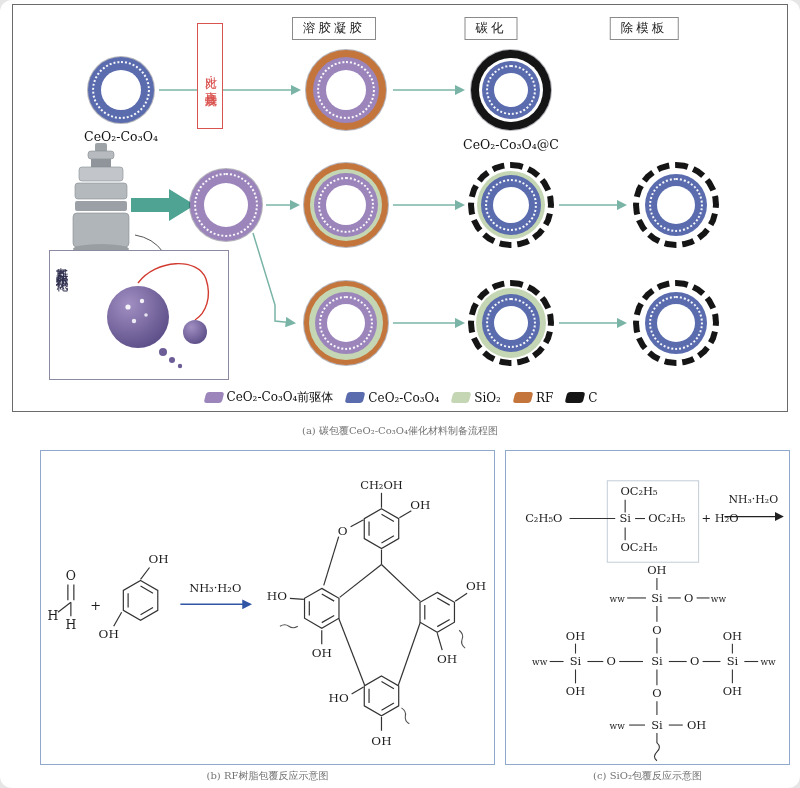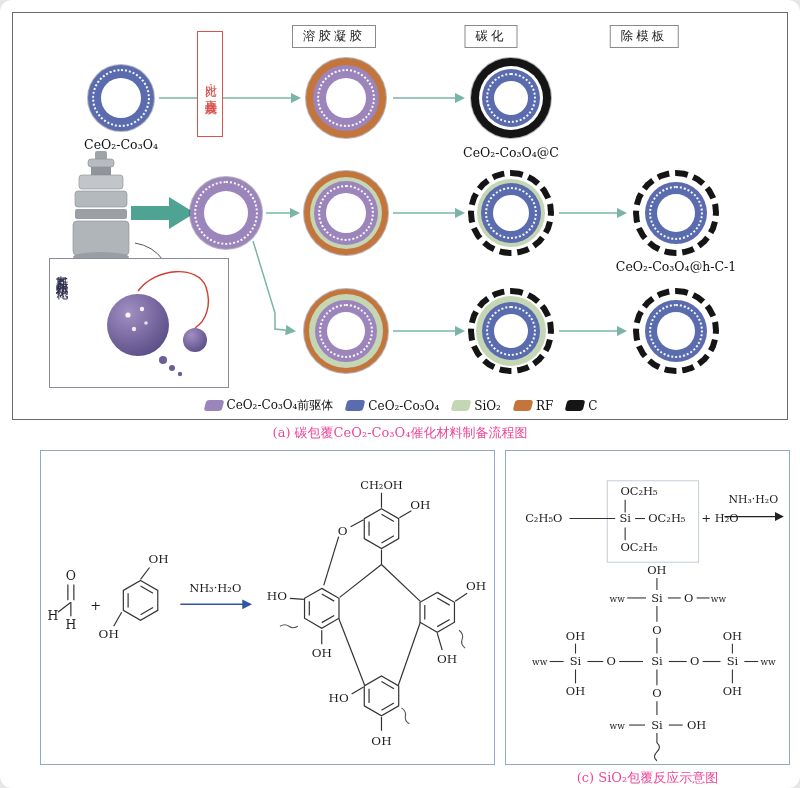--- a/index.html
+++ b/index.html
@@ -2,24 +2,24 @@
 <html><head>
 <meta charset="utf-8">
 <style>
   html,body{margin:0;padding:0;}
   body{
     width:800px;height:788px;background:#e6e6e6;
     font-family:"DejaVu Serif","Liberation Serif",serif;
   }
   .page{position:relative;width:800px;height:788px;background:#fff;border-radius:12px;overflow:hidden;}
   .panel{position:absolute;box-sizing:border-box;background:#fff;}
-  .panel-a{left:12px;top:12px;width:776px;height:408px;border:1px solid #6b6b6b;}
+  .panel-a{left:12px;top:4px;width:776px;height:408px;border:1px solid #6b6b6b;}
   .panel-b{left:40px;top:450px;width:455px;height:315px;border:1px solid #8fa8cc;}
   .panel-c{left:505px;top:450px;width:285px;height:315px;border:1px solid #8fa8cc;}
-  .caption{position:absolute;text-align:center;font-size:13px;color:#ec4899;}
+  .caption{position:absolute;text-align:center;font-size:10px;color:#737373;}
   .caption-a{left:0;top:424px;width:800px;}
   .caption-b{left:40px;top:769px;width:455px;}
   .caption-c{left:505px;top:769px;width:285px;}
 
   
   .flow-svg{position:absolute;inset:0;width:776px;height:408px;}
   .stage-box{
     position:absolute;top:12px;transform:translateX(-50%);
     border:1px solid #8a8a8a;background:#fff;padding:2px 10px;
     font-size:12.5px;letter-spacing:3px;color:#222;white-space:nowrap;
@@ -202,21 +202,20 @@
       <div class="rg dashring" style="width:86px;height:86px">
         <div class="rg dots" style="width:62px;height:62px;background:#5a6cae">
           <div class="rg" style="width:38px;height:38px;background:#fff"></div>
         </div>
       </div>
     </div>
 
     <div class="mat-label small" style="left:28px;top:124px">CeO₂-Co₃O₄</div>
     <div class="mat-label" style="left:388px;top:132px">CeO₂-Co₃O₄@C</div>
 
-    <div class="mat-label" style="left:553px;top:246px">CeO₂-Co₃O₄@h-C-1</div>
 
 
     <div class="legend">
       <span class="legend-item">
         <span class="swatch" style="background: rgb(156, 133, 187);"></span>
         <span>CeO₂-Co₃O₄前驱体</span>
       </span>
       <span class="legend-item">
         <span class="swatch" style="background: rgb(90, 108, 174);"></span>
         <span>CeO₂-Co₃O₄</span>
@@ -392,15 +391,16 @@
           <line x1="152" y1="252" x2="152" y2="266"></line>
           <line x1="124" y1="276" x2="140" y2="276"></line>
           <line x1="164" y1="276" x2="178" y2="276"></line>
           <line x1="152" y1="284" x2="152" y2="294"></line>
           <path d="M152,294 q5,4 0,9 q-5,5 0,9"></path>
         </g>
       </g>
     </svg>
   </div>
 
+  <div class="caption caption-b">(b) RF树脂包覆反应示意图</div>
   <div class="caption caption-c">(c) SiO₂包覆反应示意图</div>
 
 </div>
 
 </body></html>

